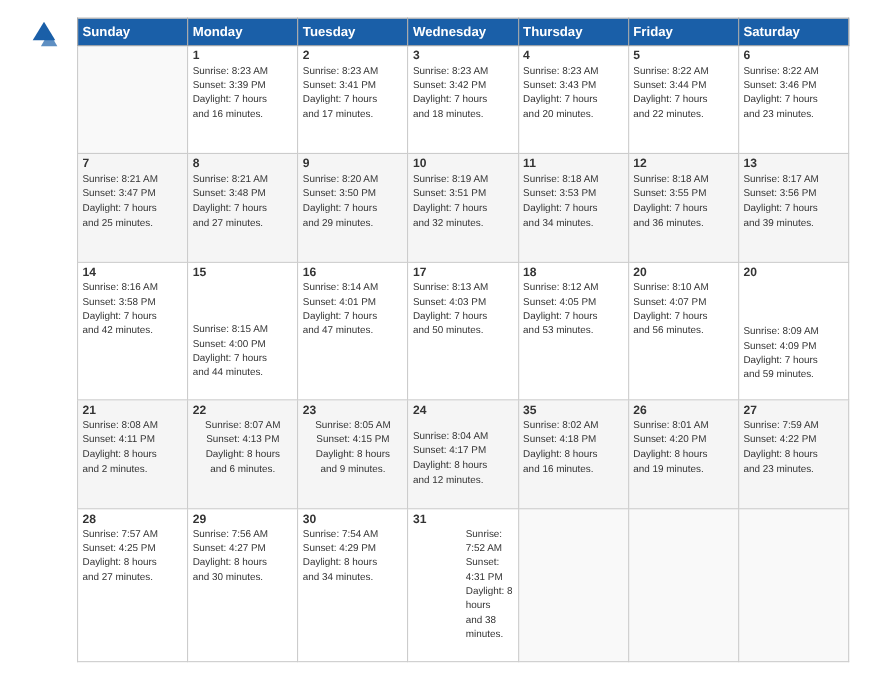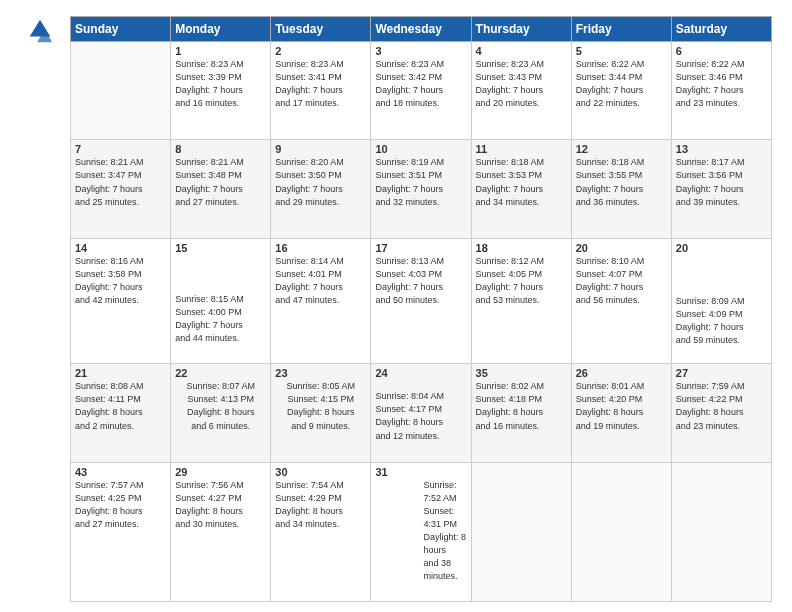--- a/index.html
+++ b/index.html
@@ -333,21 +333,21 @@
           <td>
             <span class="day-num">27</span>
             <div class="day-info" style="white-space: pre-line;">Sunrise: 7:59 AM
 Sunset: 4:22 PM
 Daylight: 8 hours
 and 23 minutes.</div>
           </td>
         </tr>
         <tr>
           <td>
-            <span class="day-num">43</span>
+            <span class="day-num">28</span>
             <div class="day-info" style="white-space: pre-line;">Sunrise: 7:57 AM
 Sunset: 4:25 PM
 Daylight: 8 hours
 and 27 minutes.</div>
           </td>
           <td>
             <span class="day-num">29</span>
             <div class="day-info" style="white-space: pre-line;">Sunrise: 7:56 AM
 Sunset: 4:27 PM
 Daylight: 8 hours

